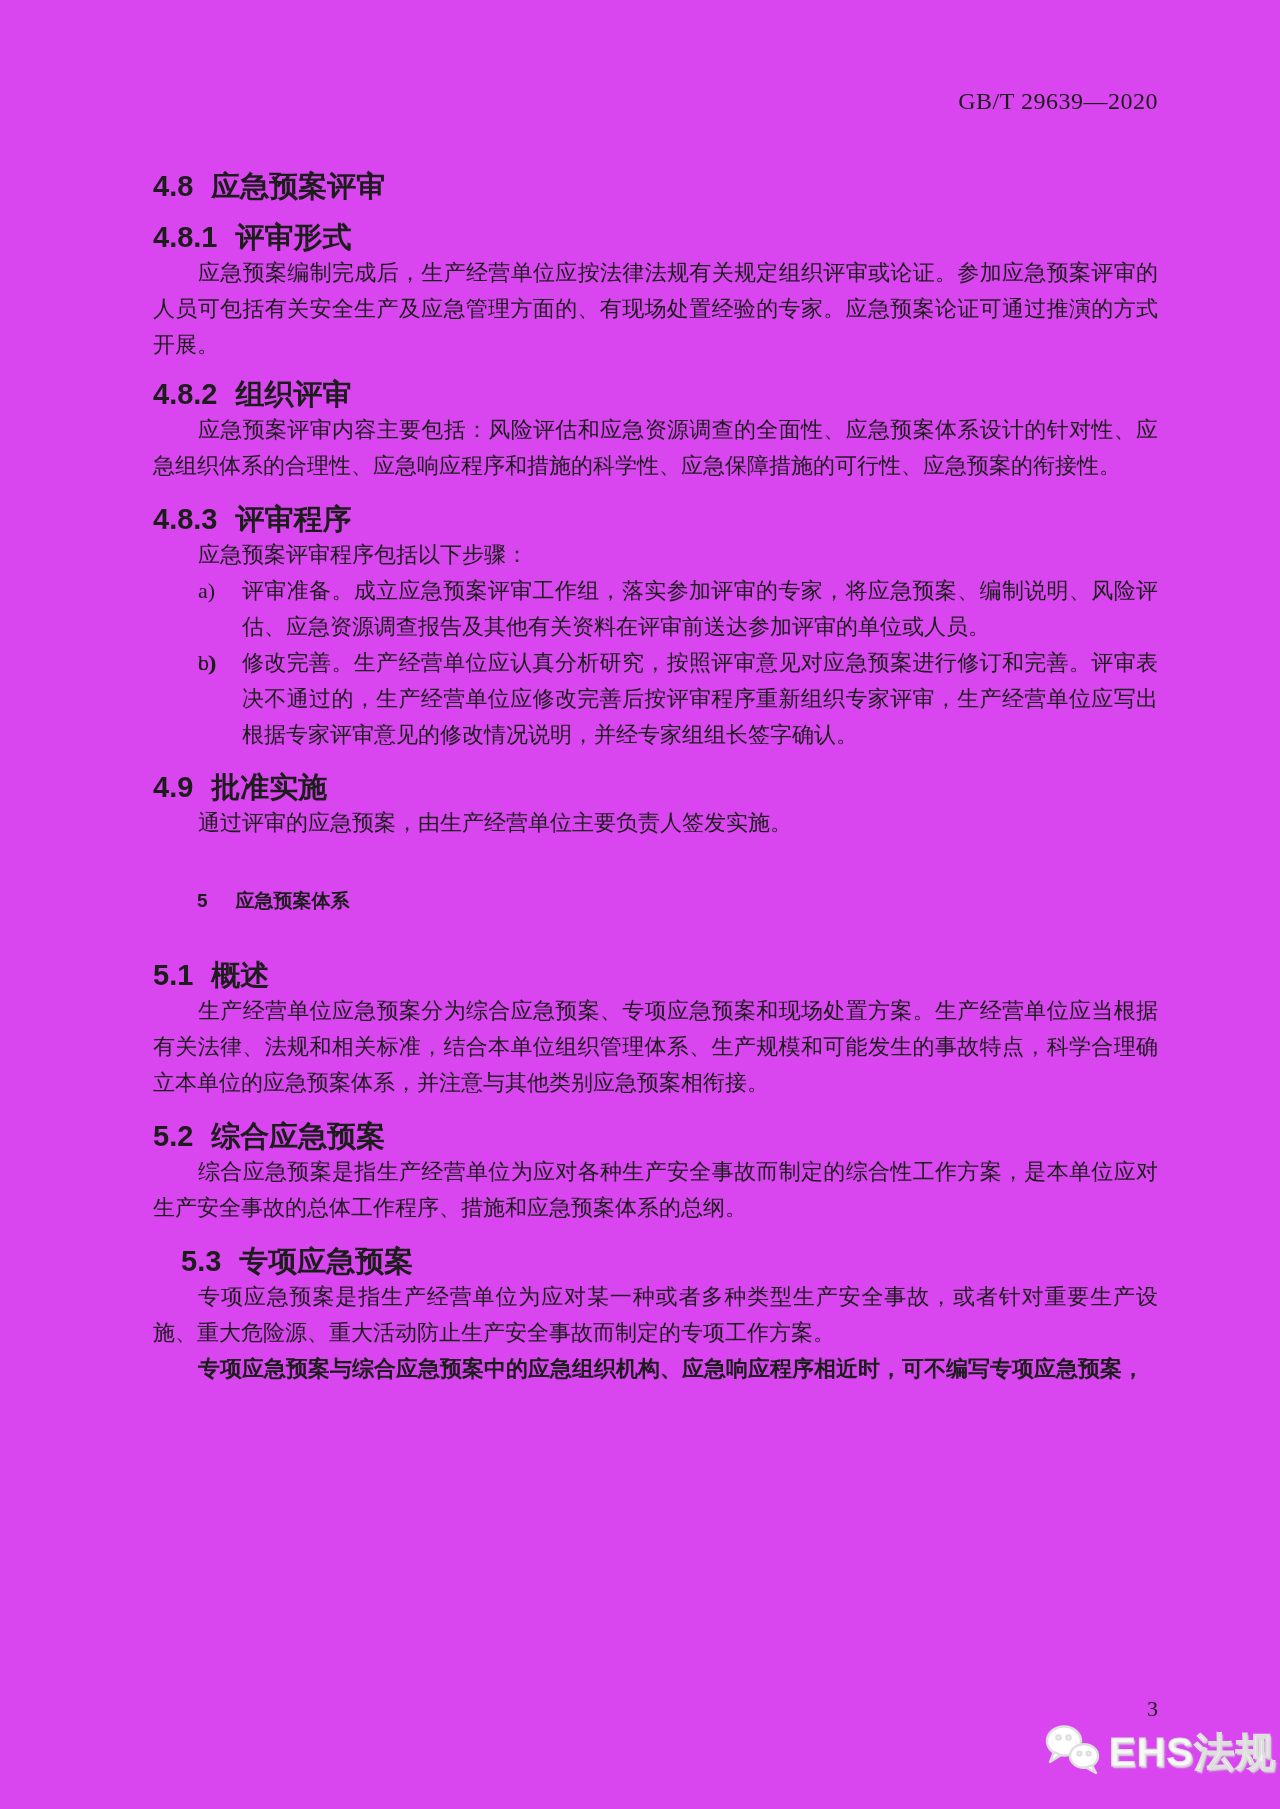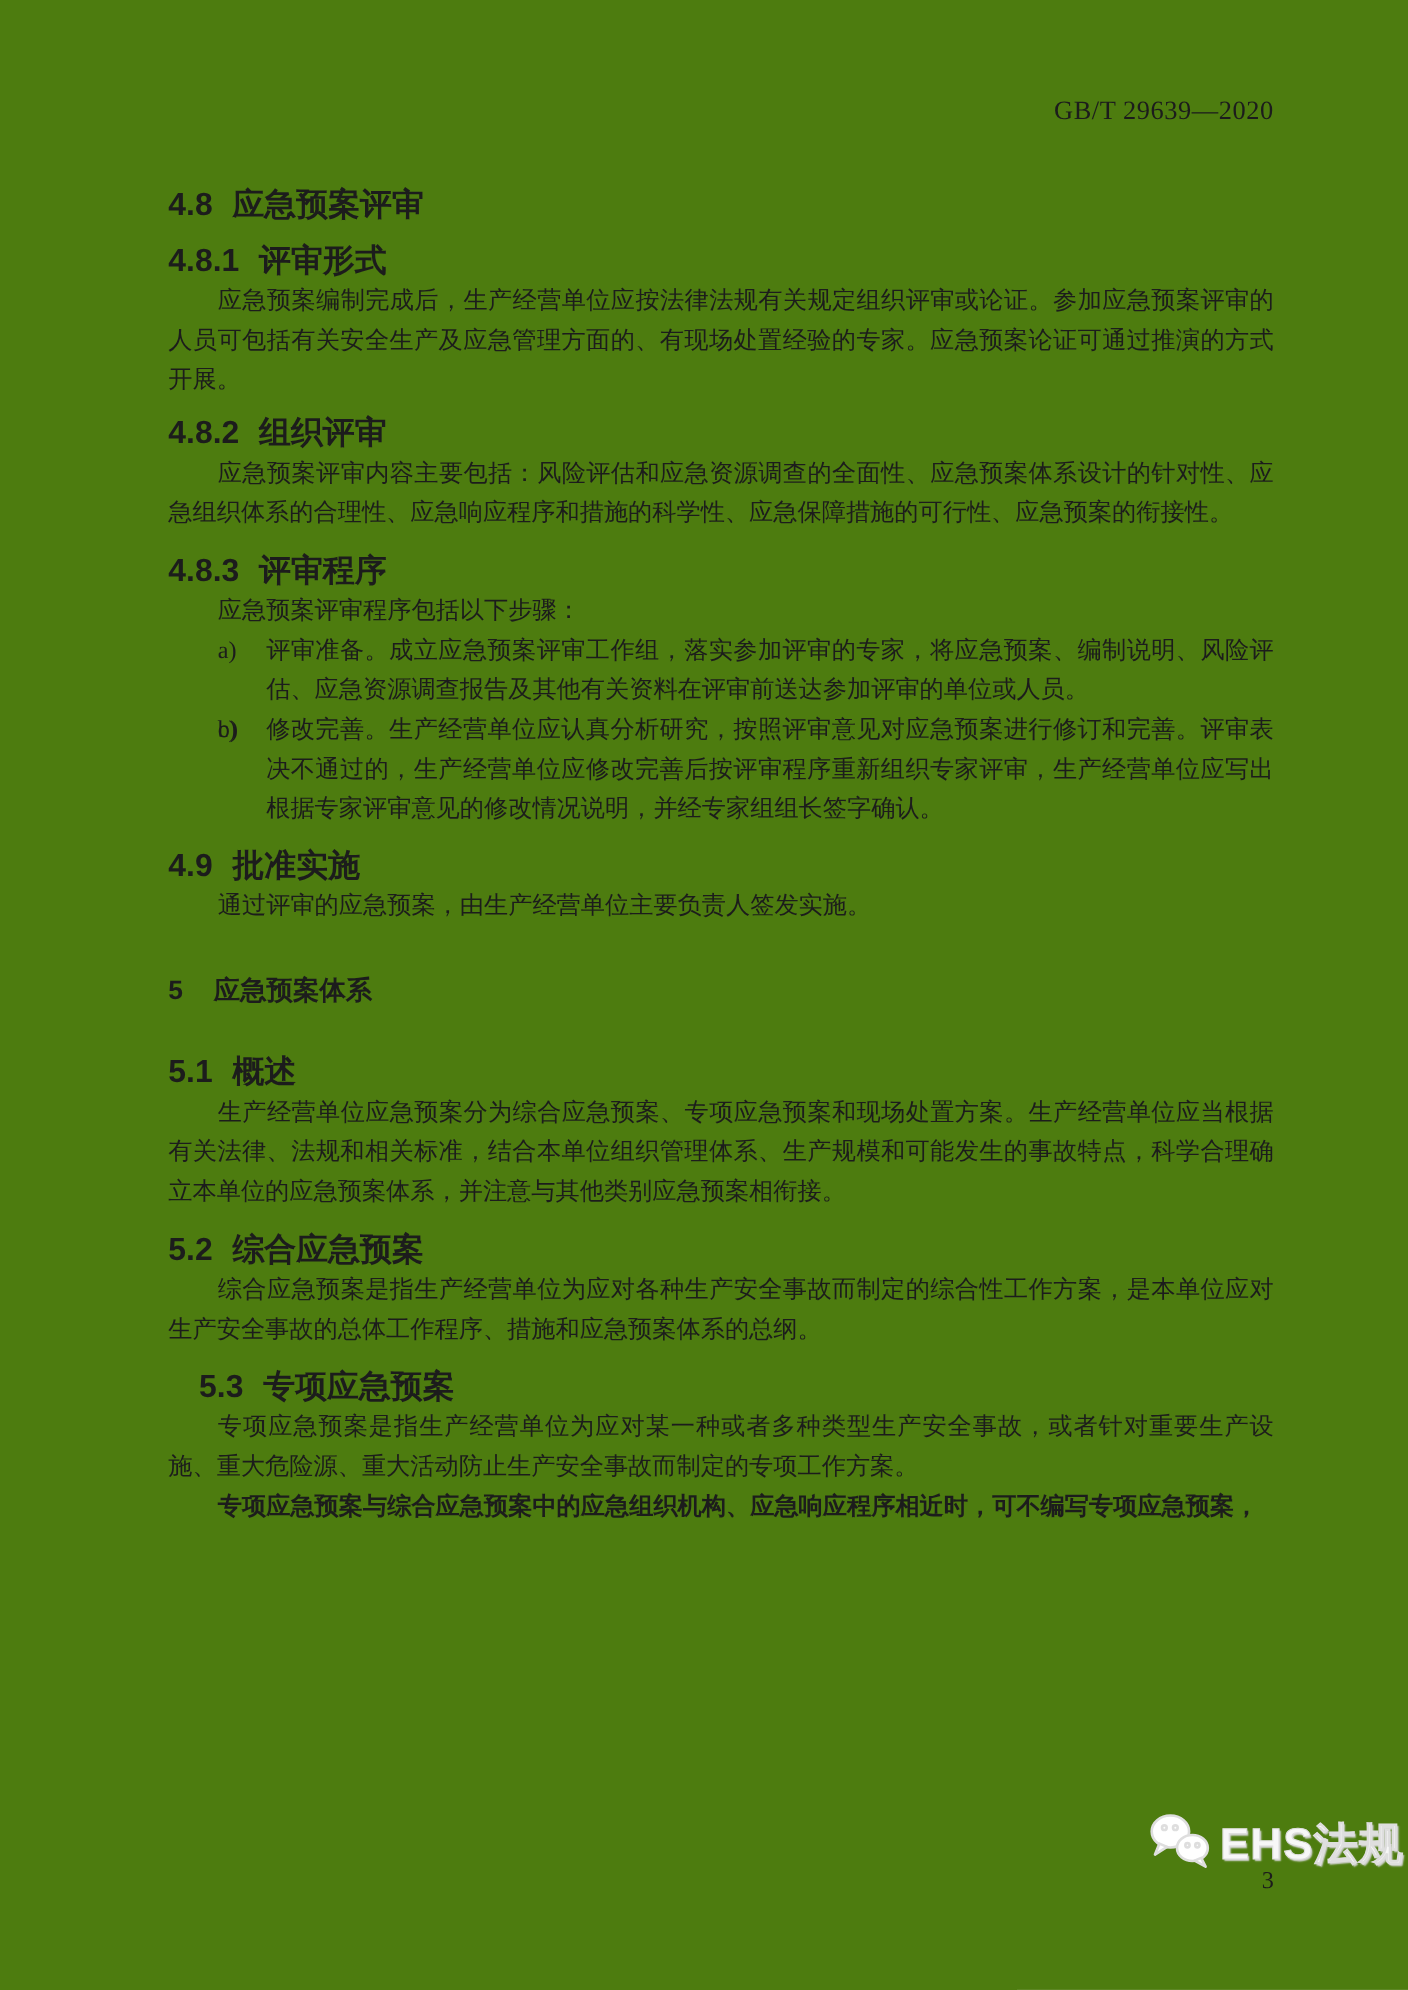--- a/index.html
+++ b/index.html
@@ -4,21 +4,21 @@
 <style>
   html, body { margin:0; padding:0; }
   body {
     width:1280px; height:1809px;
     background:#ffffff;
     font-family:"Liberation Serif", serif;
   }
   .page {
     position:relative;
     width:1280px; height:1809px;
-    background:#4d7c0f;
+    background:#d946ef;
     overflow:hidden;
     color:#1c1c1c;
   }
   .doc-header {
     position:absolute; top:86px; left:153px; width:1005px;
     text-align:right;
     font-size:24px; line-height:30px;
     letter-spacing:0.5px;
     font-family:"Liberation Serif", serif;
   }
@@ -28,21 +28,21 @@
     text-align:justify;
   }
   .content p { margin:0; }
   .para { text-indent:45px; }
   h1, h2, h3 {
     font-family:"Liberation Sans", sans-serif;
     font-weight:bold;
     font-size:29px; line-height:36px;
     margin:0; text-align:left;
   }
-  h1.chapter { font-size:24px; }
+  h1.chapter { font-size:19px;margin-left:44px; }
   .num { margin-right:18px; }
   .num-chapter { margin-right:28px; }
 
   .h2-48   { margin-top:14px; }
   .h3-481  { margin-top:15px; }
   .p-481   { margin-top:13px; }
   .h3-482  { margin-top:13px; }
   .p-482   { margin-top:13px; }
   .h3-483  { margin-top:17px; }
   .p-483   { margin-top:13px; }
@@ -59,21 +59,21 @@
 
   .steps { margin:0; padding:0; list-style:none; }
   .step { position:relative; padding-left:89px; }
   .step-label { position:absolute; left:45px; top:0; }
 
   .page-number {
     position:absolute; top:1691px; left:153px; width:1005px;
     text-align:right; font-size:22px; line-height:36px;
   }
   .watermark {
-    position:absolute; top:1646px; left:1042px;
+    position:absolute; top:1722px; left:1042px;
     display:flex; align-items:center; gap:5px;
     user-select:none;
   }
   .watermark-text {
     font-family:"Liberation Sans", sans-serif;
     font-size:40px; line-height:44px; font-weight:bold;
     color:#f7f7f7;
     -webkit-text-stroke:1px #dedede;
     text-shadow:1.5px 2px 1.5px #d4d4d4;
     letter-spacing:1px;

